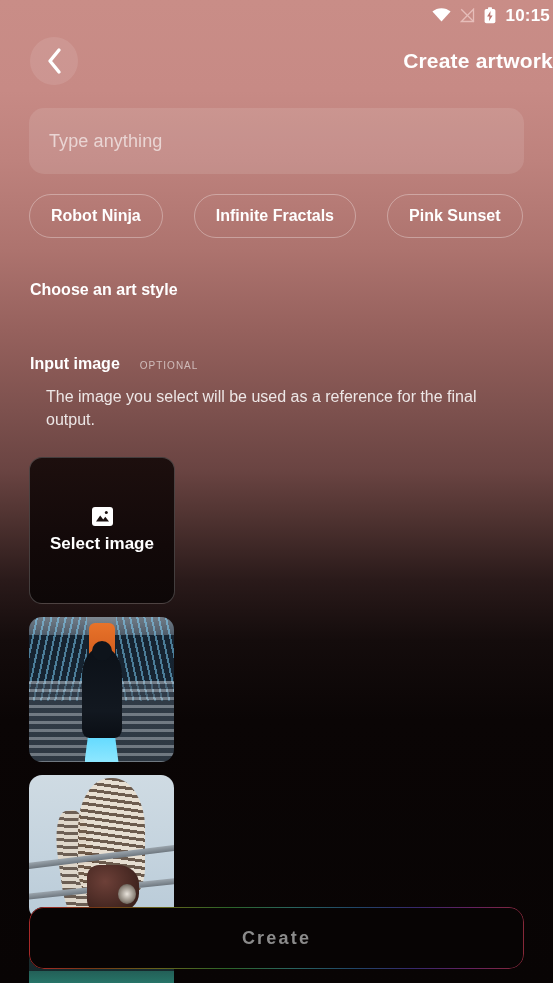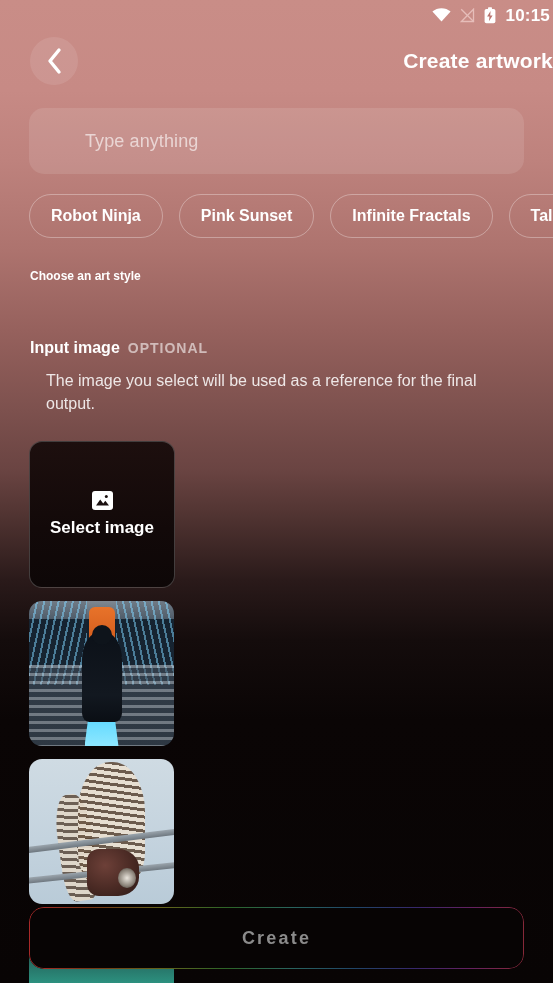--- a/index.html
+++ b/index.html
@@ -106,27 +106,26 @@
     background: rgba(255,255,255,0.11);
     display: flex;
     align-items: center;
     padding: 0 20px;
     cursor: text;
   }
   .prompt-box .ph {
     font-size: 18px;
     color: rgba(255,255,255,0.62);
     letter-spacing: .1px;
-    margin-left: 36px;
   }
 
   
   .chips {
     display: flex;
-    gap: 16px;
+    gap: 31px;
     padding: 0 29px;
     margin-top: 20px;
     overflow: hidden;
     white-space: nowrap;
   }
   .chip {
     flex: 0 0 auto;
     height: 44px;
     border-radius: 22px;
     border: 1px solid rgba(255,255,255,0.32);
@@ -135,43 +134,43 @@
     font-weight: bold;
     display: flex;
     align-items: center;
     padding: 0 21px;
     cursor: pointer;
   }
 
   
   .section-head {
     padding: 0 30px;
-    margin-top: 31px;
-    font-size: 12px;
+    margin-top: 43px;
+    font-size: 16px;
     font-weight: bold;
     color: #ffffff;
   }
   .artstyle-placeholder { height: 34px; }
 
   
   .input-image-head {
     display: flex;
     align-items: baseline;
-    gap: 8px;
+    gap: 20px;
     padding: 0 30px;
     margin-top: 22px;
   }
   .input-image-head .title {
     font-size: 16px;
     font-weight: bold;
     color: #ffffff;
   }
   .optional-badge {
-    font-size: 14px;
-    font-weight: bold;
+    font-size: 10px;
+    font-weight: normal;
     letter-spacing: 1px;
     color: rgba(255,255,255,0.58);
   }
   .desc {
     padding: 0 36px 0 46px;
     margin-top: 12px;
     font-size: 16px;
     line-height: 1.45;
     color: rgba(255,255,255,0.86);
   }
@@ -407,22 +406,22 @@
 
 
   <div class="prompt-wrap">
     <div class="prompt-box">
       <span class="ph">Type anything</span>
     </div>
   </div>
 
   <div class="chips">
     <div class="chip">Robot Ninja</div>
+    <div class="chip">Infinite Fractals</div>
     <div class="chip">Pink Sunset</div>
-    <div class="chip">Infinite Fractals</div>
     <div class="chip">Tall Bird</div>
   </div>
 
   <div class="section-head">Choose an art style</div>
   <div class="artstyle-placeholder"></div>
 
   <div class="input-image-head">
     <span class="title">Input image</span>
     <span class="optional-badge">OPTIONAL</span>
   </div>

